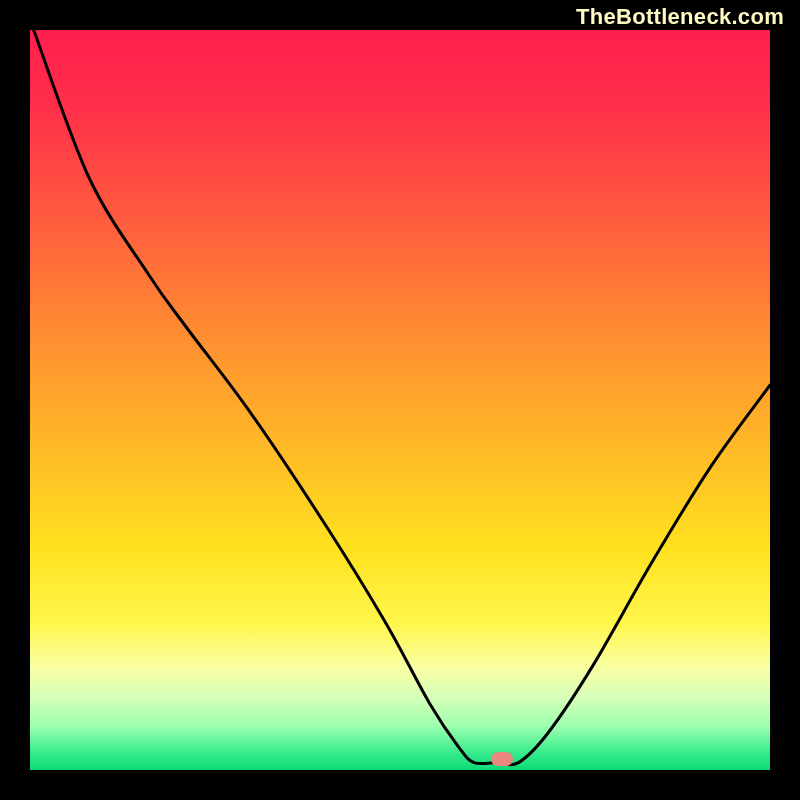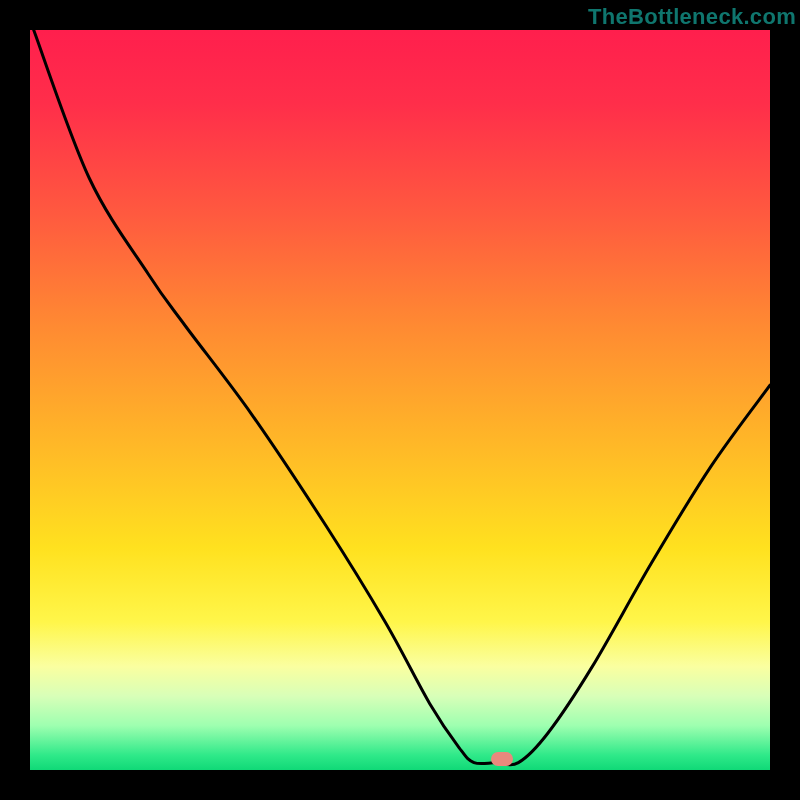--- a/index.html
+++ b/index.html
@@ -12,22 +12,22 @@
   }
   .stage {
     position: relative;
     width: 800px;
     height: 800px;
     background: #000;
   }
   .watermark {
     position: absolute;
     top: 4px;
-    right: 4px;
-    color: #0f766e;
+    right: 16px;
+    color: #fef9c3;
     font-size: 22px;
     font-weight: 600;
     letter-spacing: 0.3px;
     user-select: none;
   }
   .plot {
     position: absolute;
     left: 30px;
     top: 30px;
     width: 740px;

